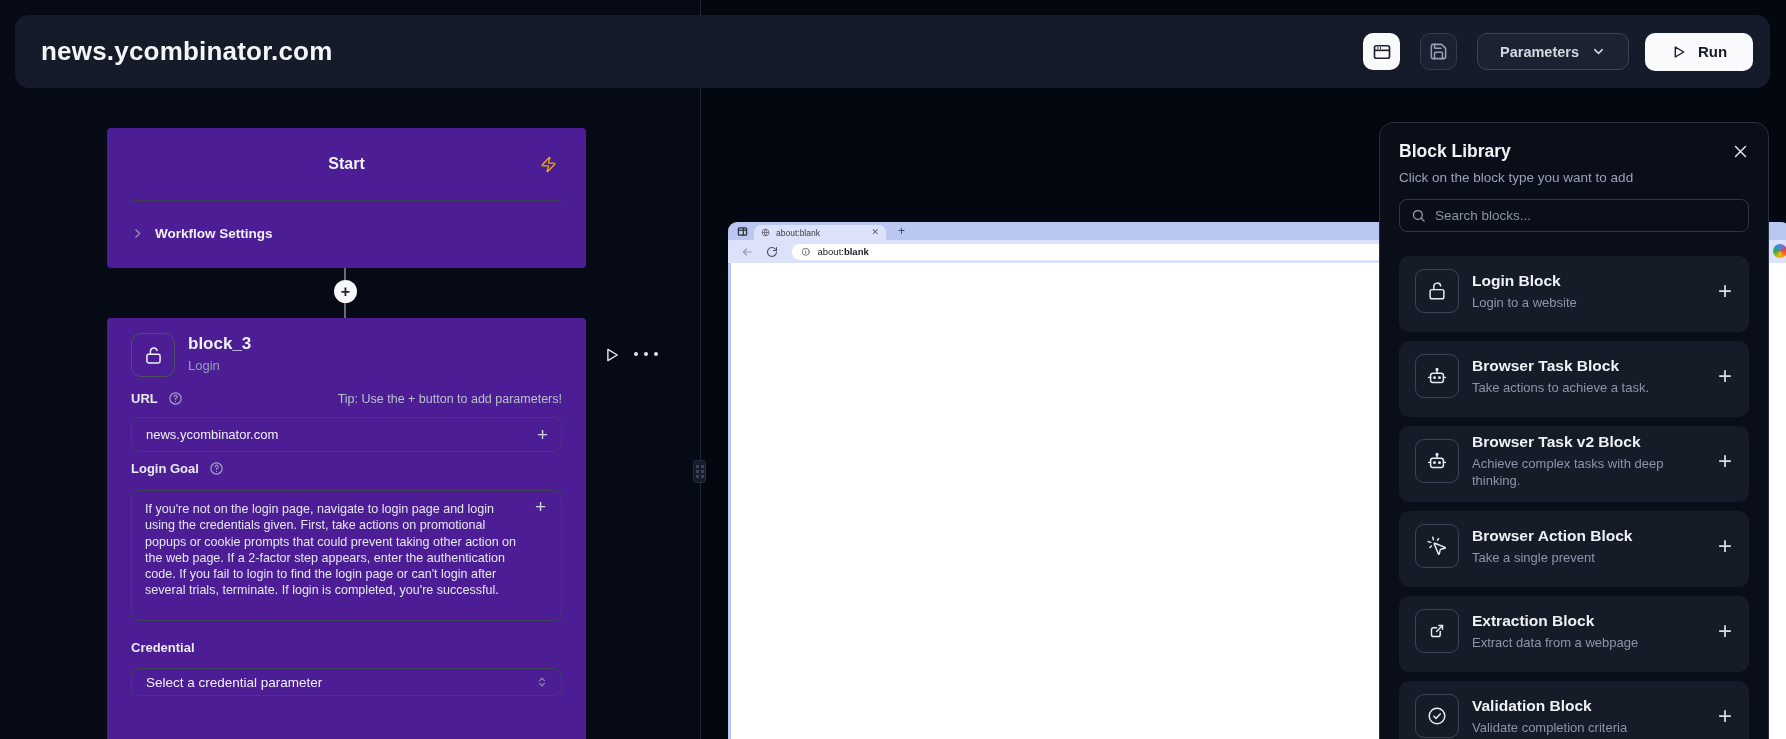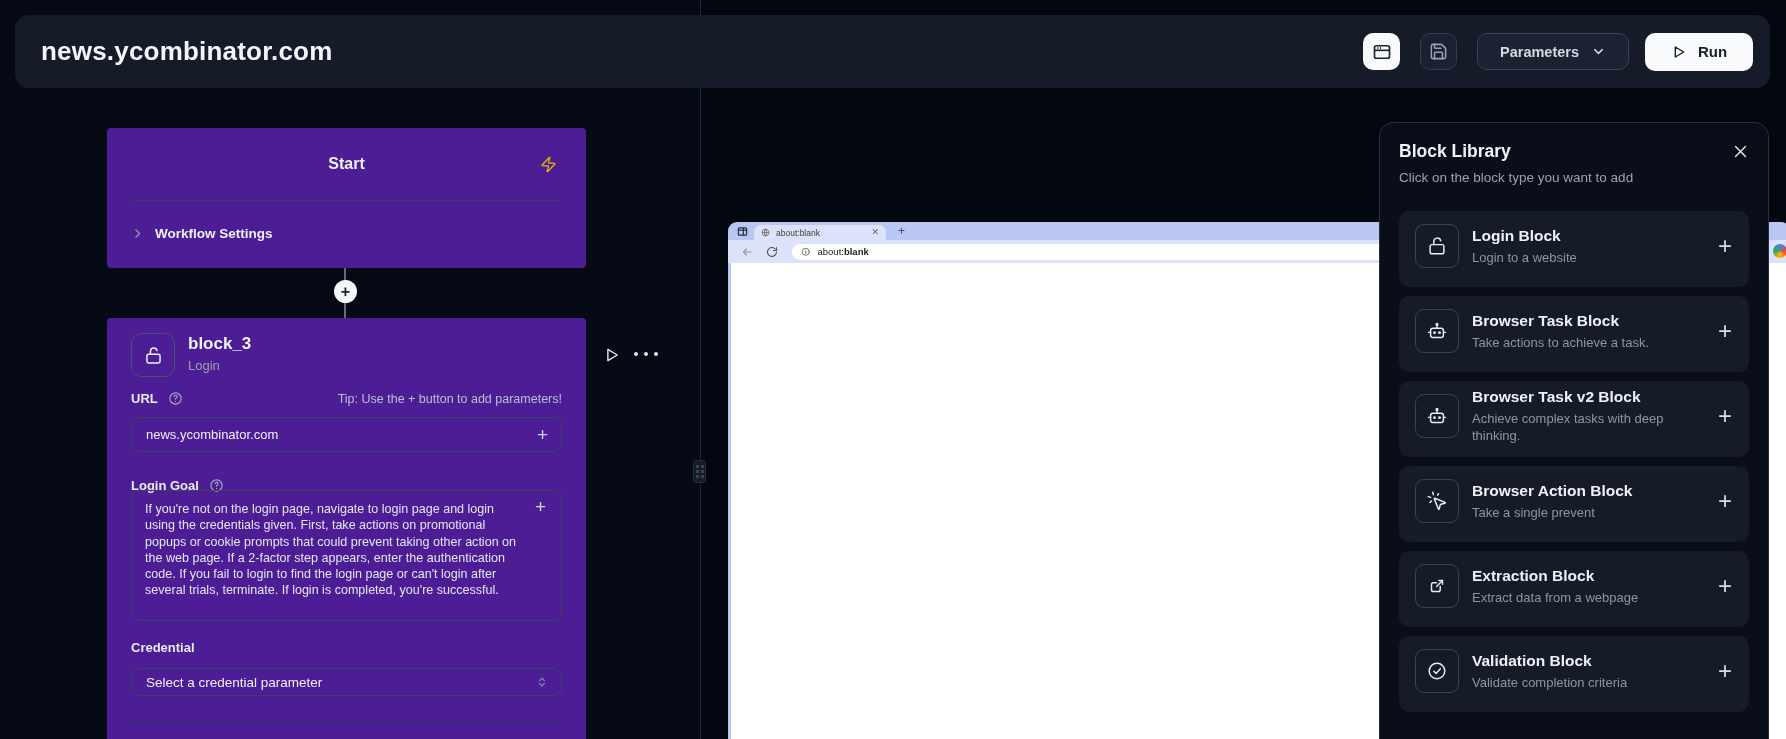--- a/index.html
+++ b/index.html
@@ -200,21 +200,21 @@
           <line x1="12" y1="16.6" x2="12" y2="16.7"></line>
         </svg>
     </span>
     <span class="tip-text">Tip: Use the + button to add parameters!</span>
   </div>
   <div class="input-shell url-shell">
     <input type="text" value="news.ycombinator.com" style="">
     <span class="plus-mini">+</span>
   </div>
 
-  <div class="field-label-row" style="top:143px;margin-top:17px;">
+  <div class="field-label-row" style="top:143px;">
     <span class="field-label">Login Goal</span>
     <span class="help-icon">
       <svg width="15" height="15" viewBox="0 0 24 24" fill="none" stroke="#a2aaba" stroke-width="1.8" stroke-linecap="round">
           <circle cx="12" cy="12" r="9"></circle>
           <path d="M9.6 9.2a2.5 2.5 0 1 1 3.4 2.33c-.62.24-1 .62-1 1.27v.4"></path>
           <line x1="12" y1="16.6" x2="12" y2="16.7"></line>
         </svg>
     </span>
   </div>
   <div class="input-shell goal-shell">
@@ -291,20 +291,29 @@
   <div class="lib-head">
     <div class="lib-title">Block Library</div>
     <span class="lib-close">
       <svg width="17" height="17" viewBox="0 0 24 24" fill="none" stroke="#e6e9ef" stroke-width="2" stroke-linecap="round">
           <line x1="5" y1="5" x2="19" y2="19"></line>
           <line x1="19" y1="5" x2="5" y2="19"></line>
         </svg>
     </span>
   </div>
   <div class="lib-sub">Click on the block type you want to add</div>
+  <div class="lib-search">
+    <span>
+      <svg width="15" height="15" viewBox="0 0 24 24" fill="none" stroke="#99a2b4" stroke-width="2" stroke-linecap="round">
+          <circle cx="11" cy="11" r="7"></circle>
+          <line x1="16.5" y1="16.5" x2="21" y2="21"></line>
+        </svg>
+    </span>
+    <input type="text" placeholder="Search blocks..." style="">
+  </div>
   <div class="lib-list" id="lib-list">
   <div class="lib-item">
     <div class="lib-iconbox">
           <svg width="22" height="22" viewBox="0 0 24 24" fill="none" stroke="#e9edf3" stroke-width="1.6" stroke-linecap="round" stroke-linejoin="round">
             <rect x="4.5" y="10.5" width="15" height="10" rx="2"></rect>
             <path d="M8.5 10.5V7.2a3.8 3.8 0 0 1 7.5-.9"></path>
           </svg>
         </div>
     <div class="lib-text">
       <div class="lib-item-title">Login Block</div>

